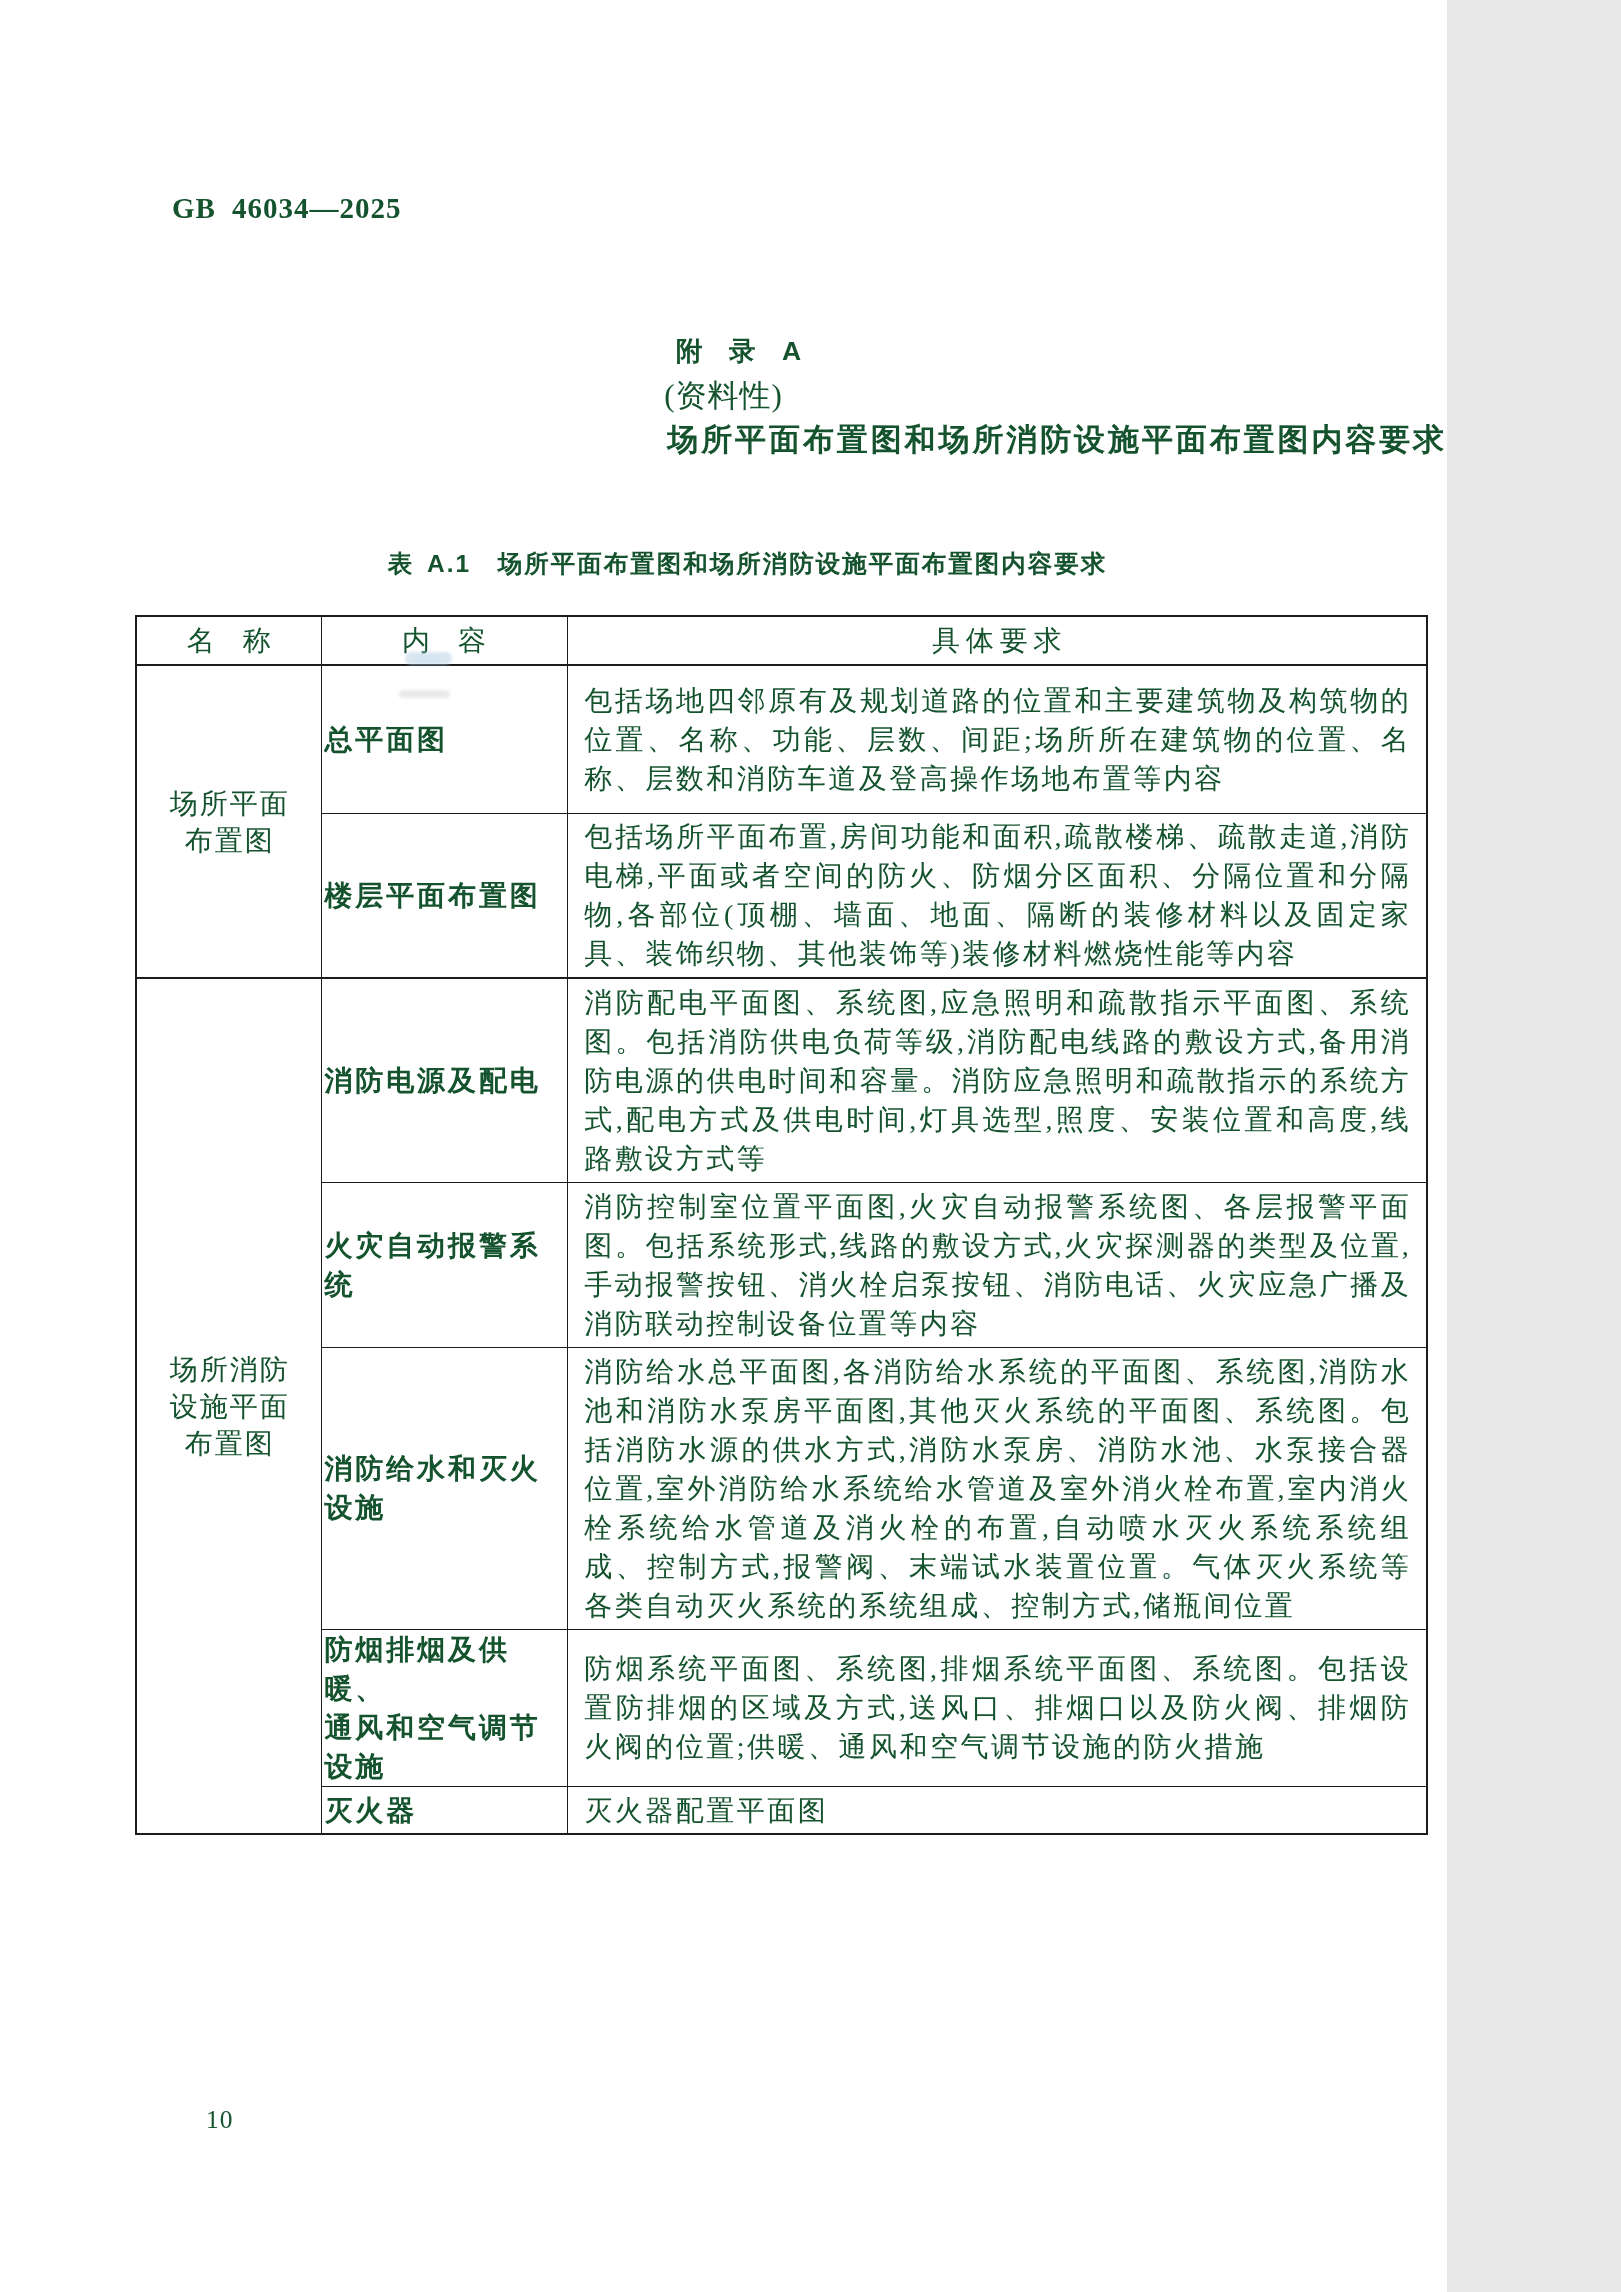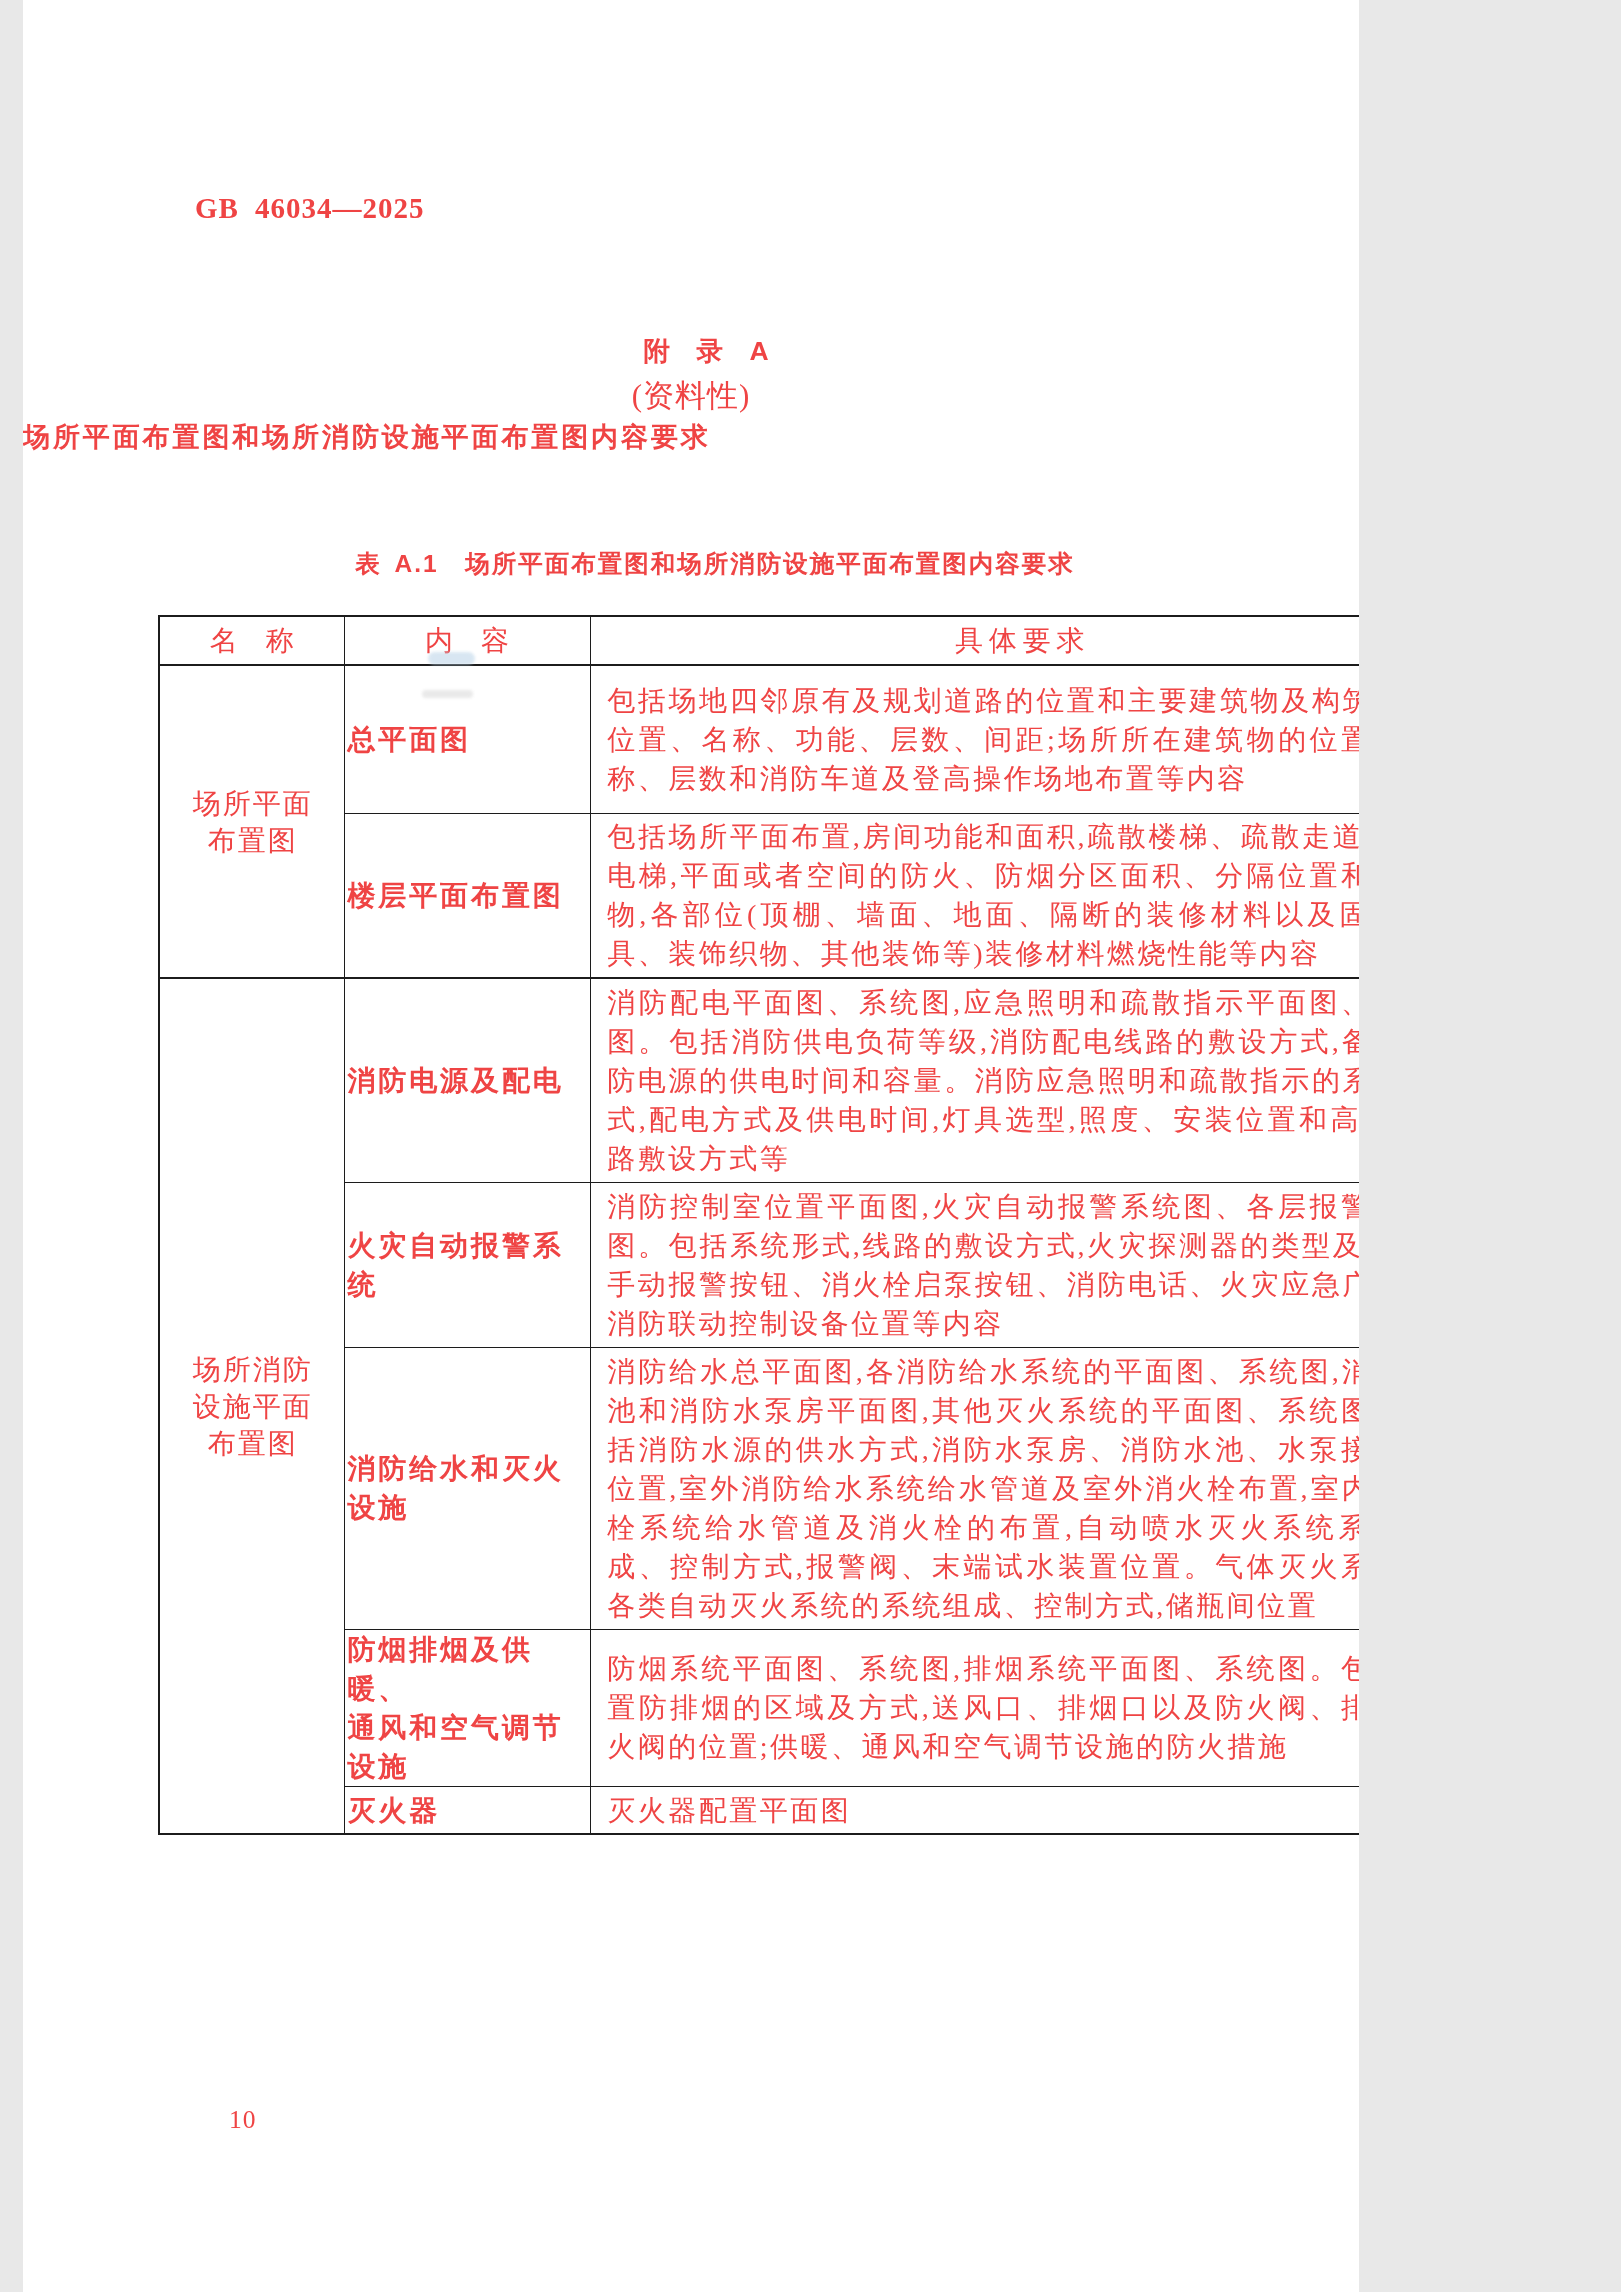--- a/index.html
+++ b/index.html
@@ -1,47 +1,46 @@
 <!DOCTYPE html>
 <html><head>
 <meta charset="utf-8">
 <style>
   * { margin:0; padding:0; box-sizing:border-box; }
   html,body { background:#e8e8e8; }
   .page {
     position:relative;
-    width:1336px; height:2293px;
+    width:1447px; height:2293px;
     background:#ffffff;
-    color:#ef4444;
+    color:#14532d;
     font-family:"Liberation Serif","DejaVu Serif",serif;
     overflow:hidden;
-    margin-left:23px;
   }
   .gb-header {
     position:absolute; left:172px; top:192px;
     font-size:29px; font-weight:700;
     word-spacing:7.8px; letter-spacing:1px;
   }
   .appendix-title {
     position:absolute; left:15px; top:333px; width:100%;
     text-align:center;
     font-family:"Liberation Sans","DejaVu Sans",sans-serif;
     font-size:26.5px; font-weight:700;
   }
   .appendix-subtitle {
     position:absolute; left:0; top:375px; width:100%;
     text-align:center;
     font-size:31px; font-weight:400;
     letter-spacing:1px;
   }
   .appendix-heading {
     position:absolute; left:0; top:419px; width:100%;
-    text-align:left;
+    text-align:right;
     font-family:"Liberation Sans","DejaVu Sans",sans-serif;
-    font-size:27px; font-weight:700;
+    font-size:31px; font-weight:700;
     letter-spacing:2.9px;
   }
   .intro {
     position:absolute; left:198px; top:484px; width:1235px;
     font-size:23.5px; letter-spacing:2px;
   }
   .table-caption {
     position:absolute; left:0; top:547px; width:100%;
     text-align:center;
     font-family:"Liberation Sans","DejaVu Sans",sans-serif;

